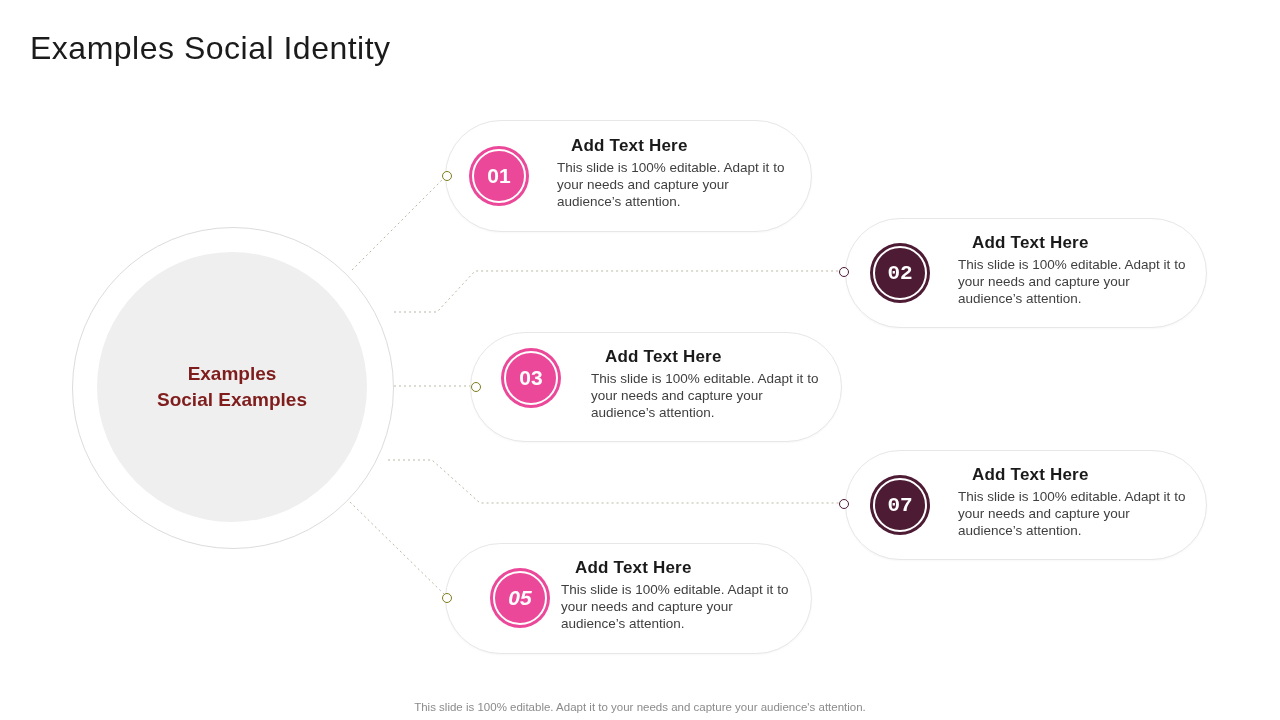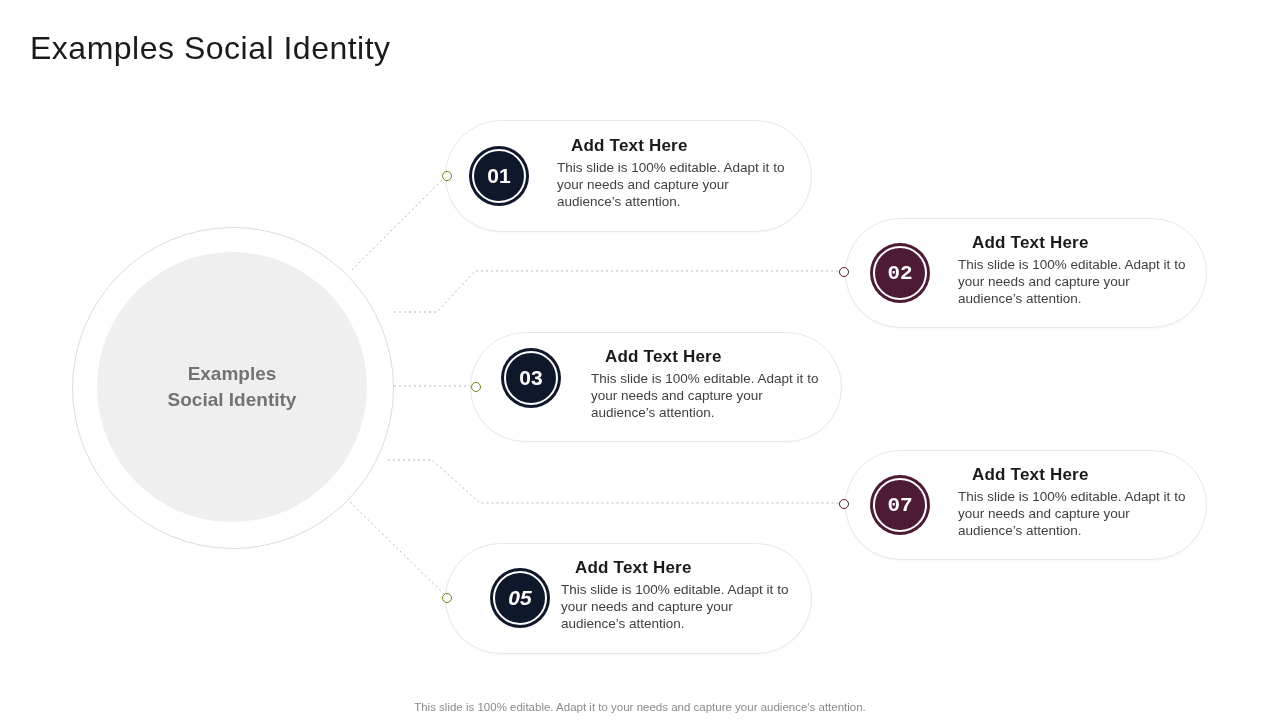--- a/index.html
+++ b/index.html
@@ -25,21 +25,21 @@
     border:1px solid #dcdcdc;background:#ffffff;
   }
   .big-circle-inner{
     position:absolute;left:97px;top:252px;
     width:270px;height:270px;border-radius:50%;
     background:#efefef;
     display:flex;align-items:center;justify-content:center;
     text-align:center;
   }
   .big-circle-inner .label{
-    font-size:19px;font-weight:bold;color:#737373;line-height:1.35;
+    font-size:19px;font-weight:bold;color:#7f1d1d;line-height:1.35;
   }
 
   
   .connectors{position:absolute;left:0;top:0;width:1280px;height:720px;}
   .connectors polyline, .connectors line{
     fill:none;stroke:#b9b9a6;stroke-width:1;stroke-dasharray:2 3;
   }
 
   
   .card{
@@ -50,21 +50,21 @@
   .card .badge{
     position:absolute;border-radius:50%;
     width:60px;height:60px;
     display:flex;align-items:center;justify-content:center;
     color:#ffffff;font-weight:bold;font-size:21px;
   }
   .card .badge::after{
     content:"";position:absolute;inset:3px;border-radius:50%;
     border:2px solid #ffffff;
   }
-  .badge.olive{background:#0f172a;}
+  .badge.olive{background:#ec4899;}
   .badge.maroon{background:#4e1b35;font-family:Liberation Mono, monospace;}
 
   .card .text{
     position:absolute;
   }
   .card .heading{
     font-size:17px;font-weight:bold;color:#1a1a1a;
     margin:0 0 4px 14px;letter-spacing:0.2px;
   }
   .card .body{
@@ -97,21 +97,21 @@
     <polyline points="394,312 437,312 475,271 843,271"></polyline>
     <line x1="394" y1="386" x2="475" y2="386"></line>
     <polyline points="388,460 432,460 480,503 843,503"></polyline>
     <line x1="350" y1="502" x2="446" y2="596"></line>
   </svg>
 
   <div class="big-circle-outer"></div>
   <div class="big-circle-inner">
     <div class="label">
       <div>Examples</div>
-      <div>Social Identity</div>
+      <div>Social Examples</div>
     </div>
   </div>
 
   <div class="card" style="left:445px;top:120px;width:365px;height:110px;">
     <div class="badge olive" style="left:23px;top:25px;">
       <span>01</span>
     </div>
     <div class="text" style="left:111px;top:15px;">
       <p class="heading">Add Text Here</p>
       <p class="body">This slide is 100% editable.  Adapt it to your needs and capture your audience’s attention.</p>

